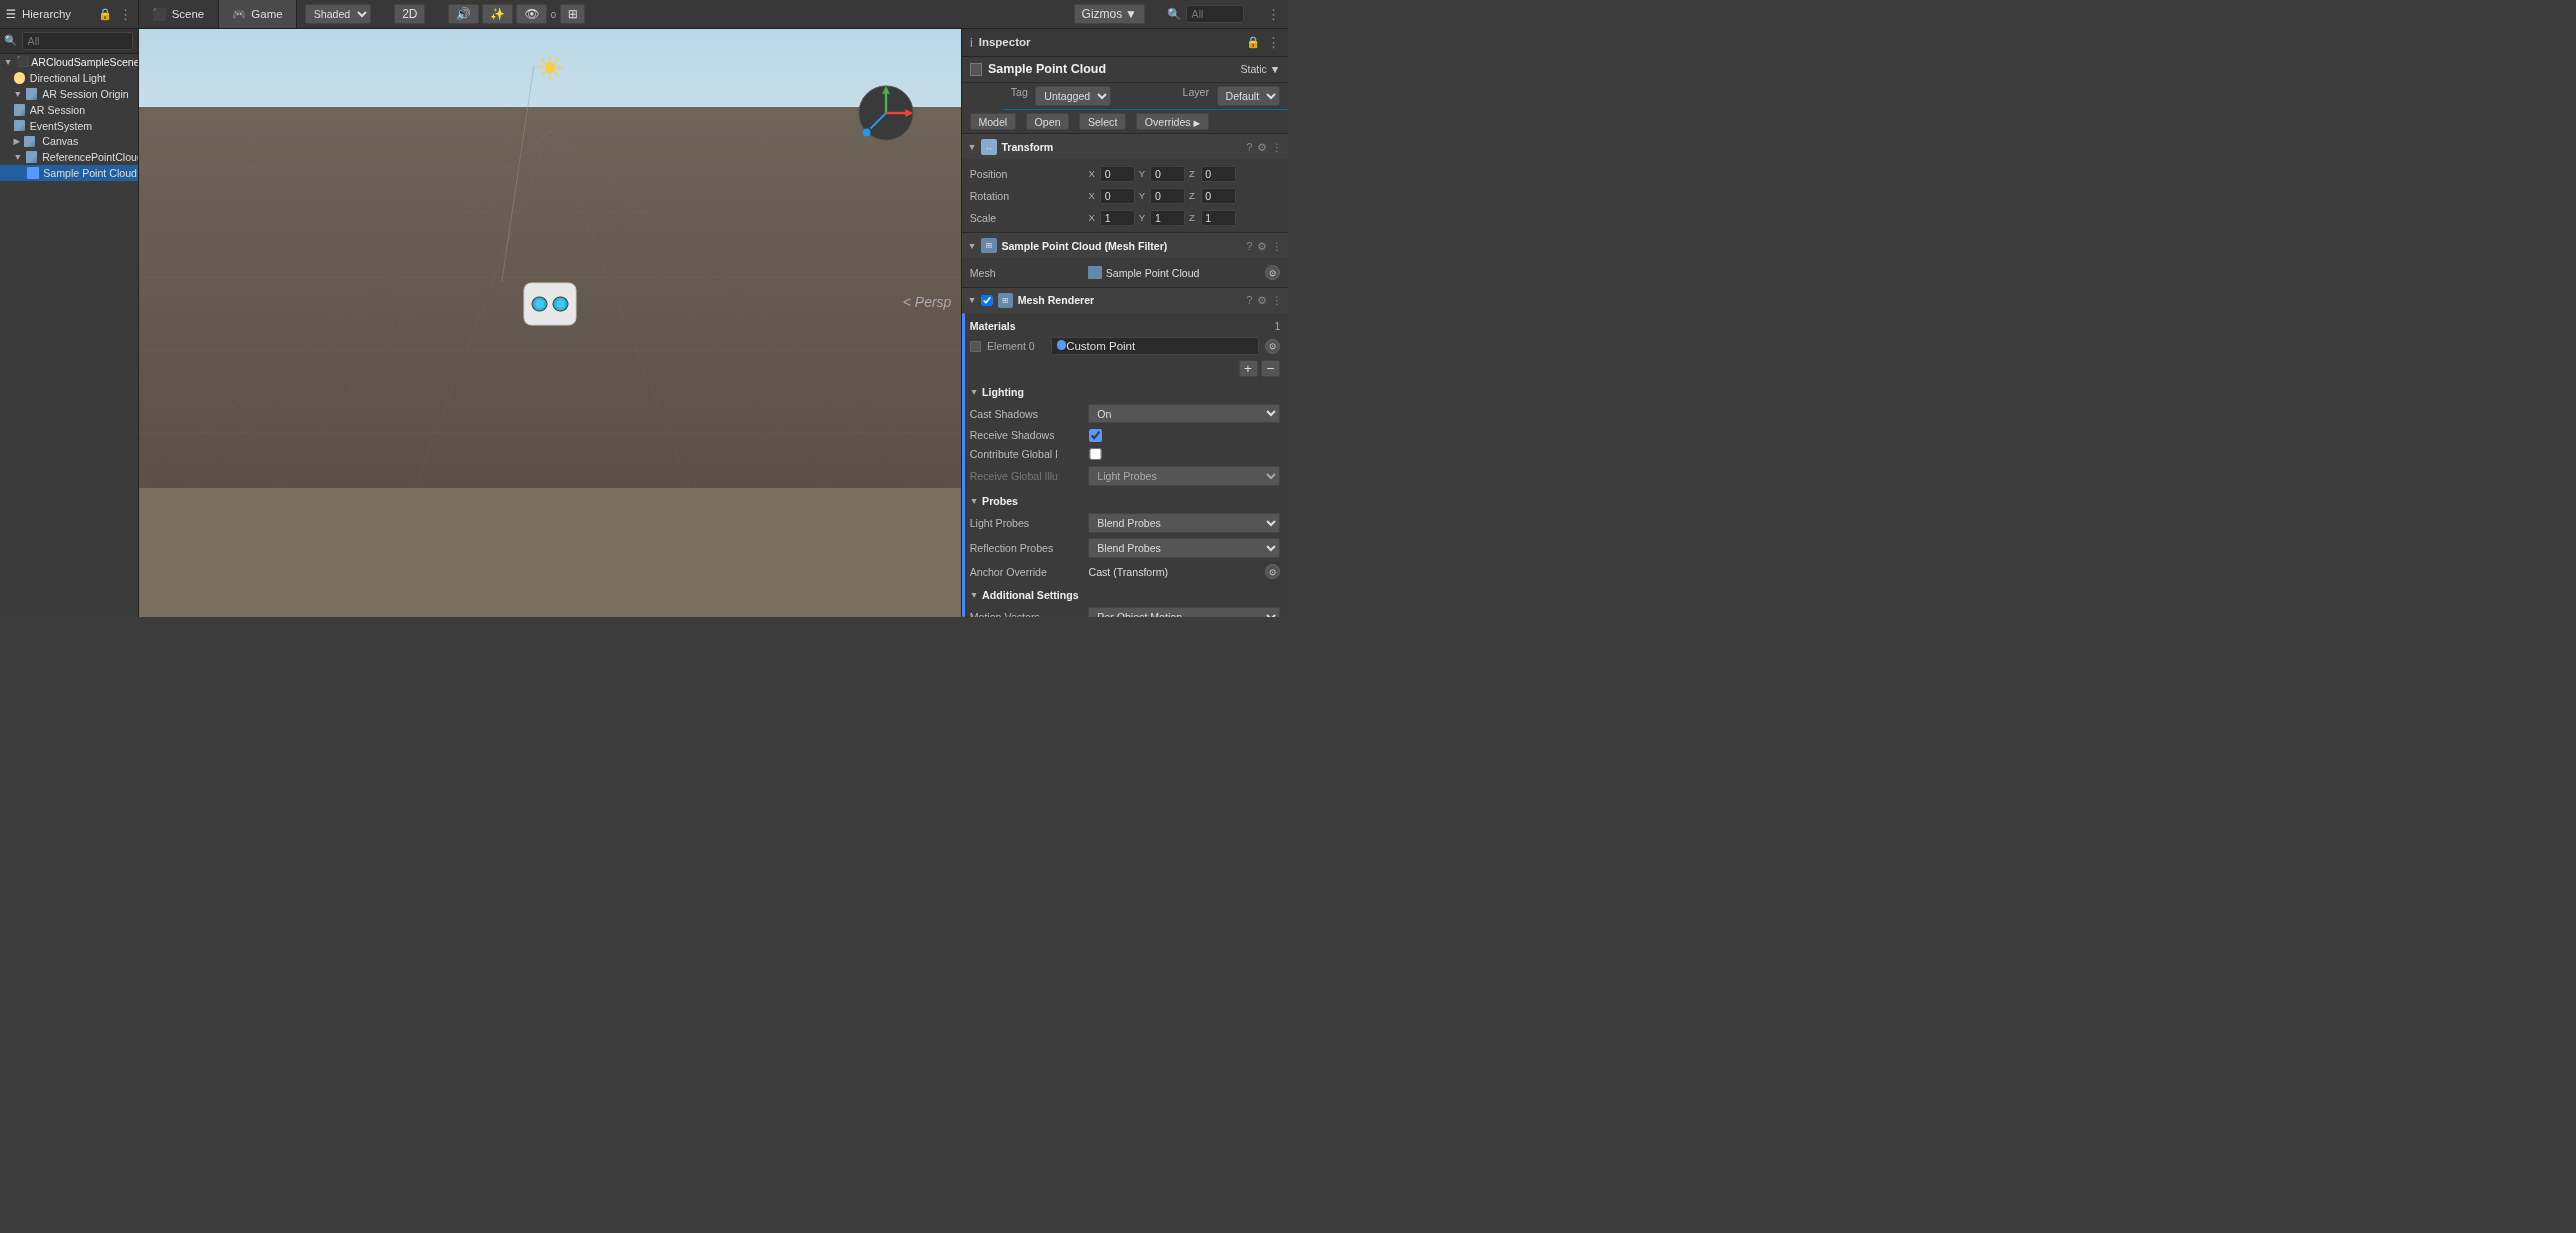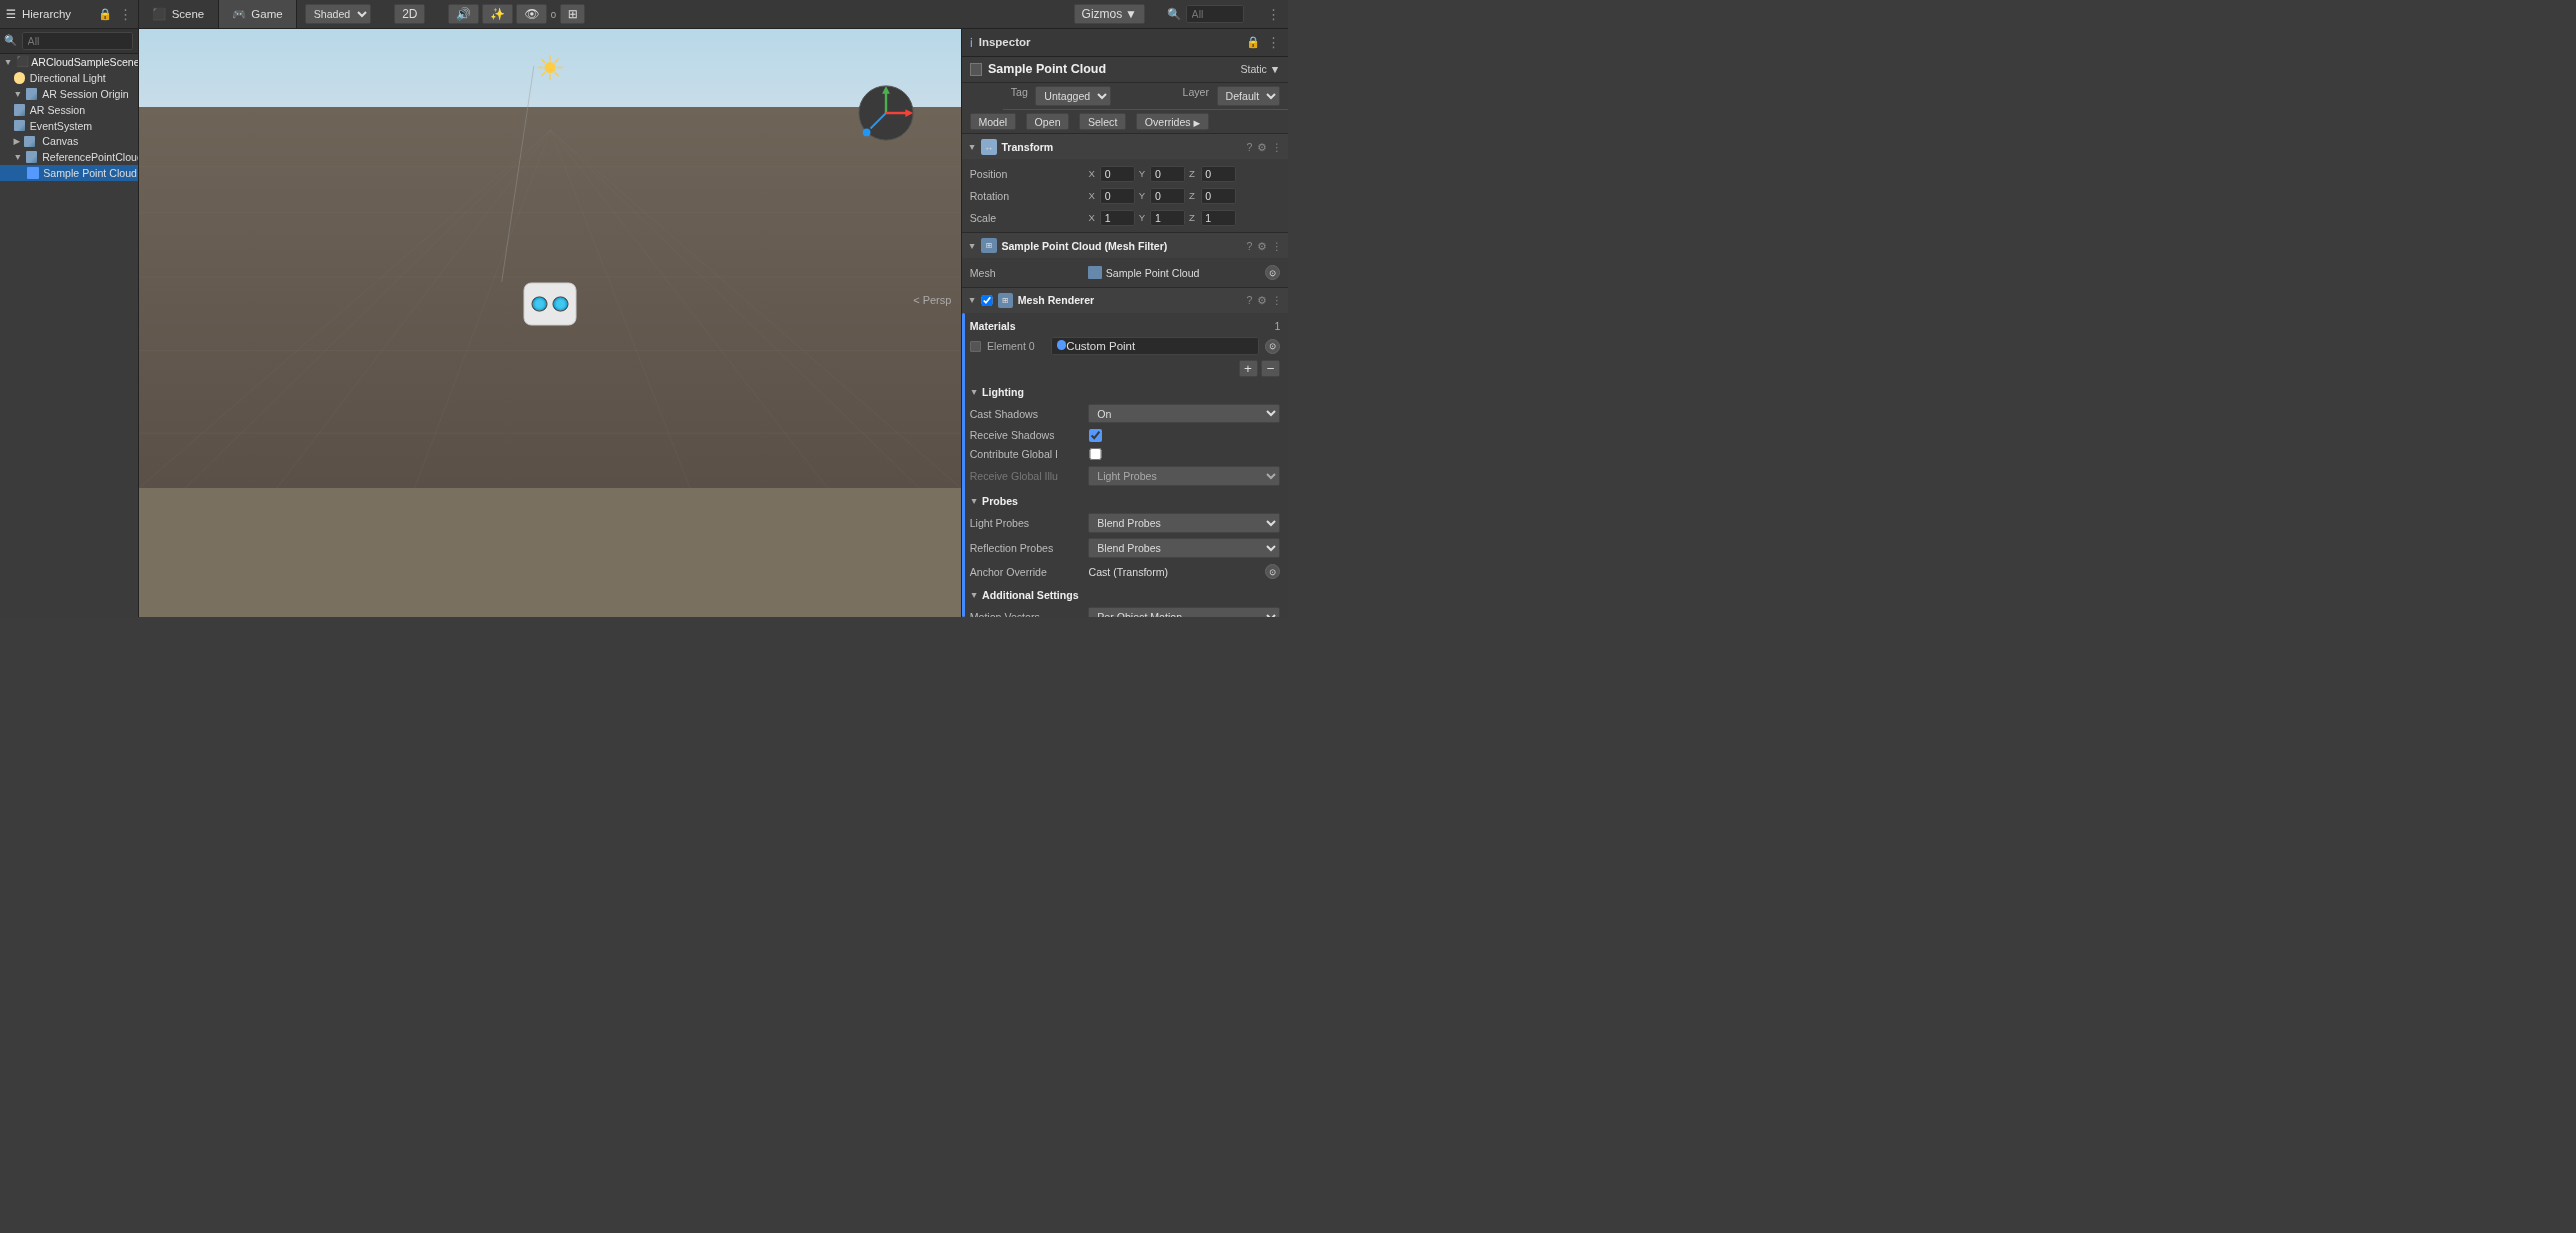--- a/index.html
+++ b/index.html
@@ -164,21 +164,22 @@
     .scene-grid {
       position: absolute;
       top: 0; left: 0; right: 0; bottom: 0;
     }
 
     .persp-label {
       position: absolute;
       right: 9.6px;
       top: 45%;
       color: #aaa;
-      font-size: 11px;
+      font-size: 14px;
+      font-style: italic;
     }
 
     .robot-obj {
       position: absolute;
       top: 50%;
       left: 50%;
       transform: translate(-50%, -50%) translateY(-19px);
     }
 
     .robot-head {

